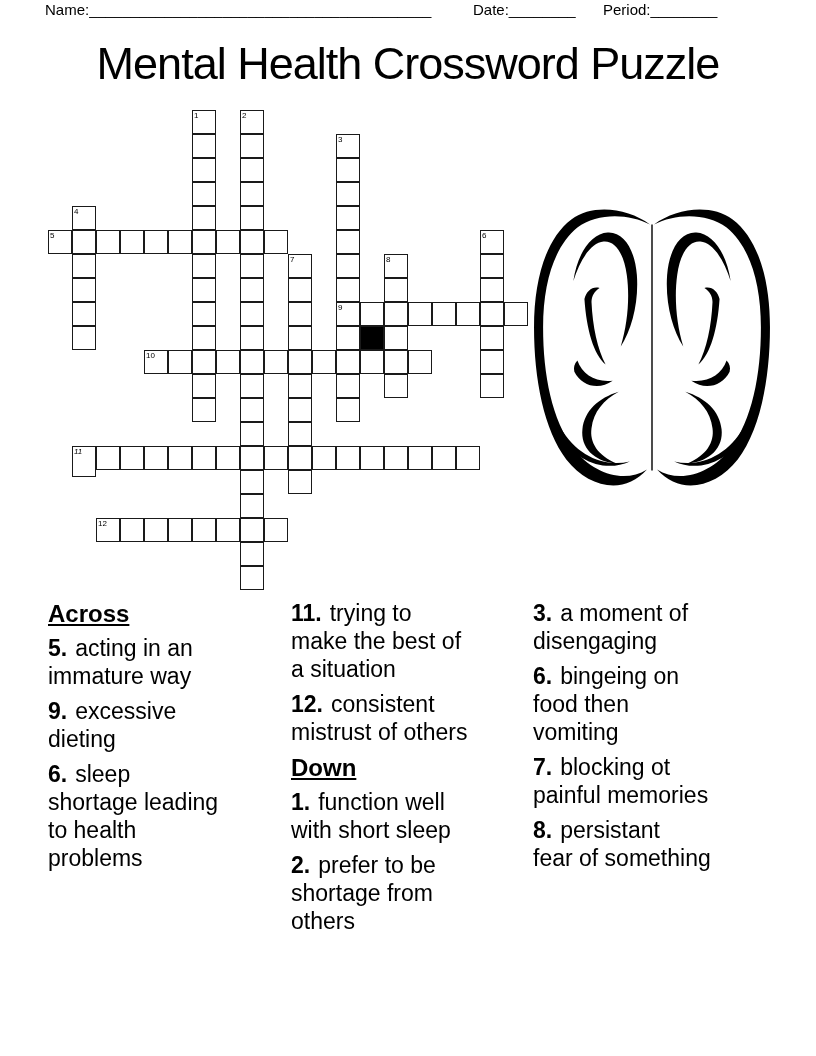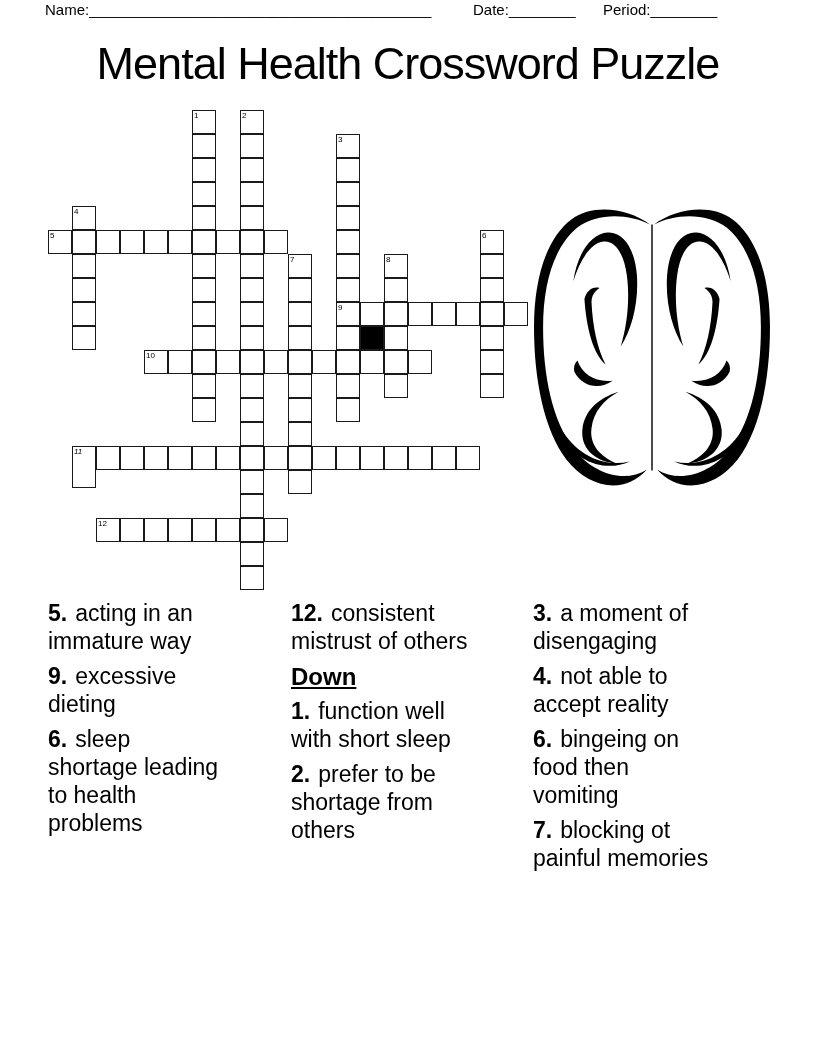--- a/index.html
+++ b/index.html
@@ -152,21 +152,21 @@
       <div class="cell" style="left: 288px; top: 374px; width: 24px; height: 24px;"></div>
       <div class="cell" style="left: 336px; top: 374px; width: 24px; height: 24px;"></div>
       <div class="cell" style="left: 384px; top: 374px; width: 24px; height: 24px;"></div>
       <div class="cell" style="left: 480px; top: 374px; width: 24px; height: 24px;"></div>
       <div class="cell" style="left: 192px; top: 398px; width: 24px; height: 24px;"></div>
       <div class="cell" style="left: 240px; top: 398px; width: 24px; height: 24px;"></div>
       <div class="cell" style="left: 288px; top: 398px; width: 24px; height: 24px;"></div>
       <div class="cell" style="left: 336px; top: 398px; width: 24px; height: 24px;"></div>
       <div class="cell" style="left: 240px; top: 422px; width: 24px; height: 24px;"></div>
       <div class="cell" style="left: 288px; top: 422px; width: 24px; height: 24px;"></div>
-      <div class="cell" style="left: 72px; top: 446px; width: 24px; height: 42px; font-style: italic;">
+      <div class="cell" style="left: 72px; top: 446px; width: 24px; height: 31px; font-style: italic;">
         <span class="num">11</span>
       </div>
       <div class="cell" style="left: 96px; top: 446px; width: 24px; height: 24px;"></div>
       <div class="cell" style="left: 120px; top: 446px; width: 24px; height: 24px;"></div>
       <div class="cell" style="left: 144px; top: 446px; width: 24px; height: 24px;"></div>
       <div class="cell" style="left: 168px; top: 446px; width: 24px; height: 24px;"></div>
       <div class="cell" style="left: 192px; top: 446px; width: 24px; height: 24px;"></div>
       <div class="cell" style="left: 216px; top: 446px; width: 24px; height: 24px;"></div>
       <div class="cell" style="left: 240px; top: 446px; width: 24px; height: 24px;"></div>
       <div class="cell" style="left: 264px; top: 446px; width: 24px; height: 24px;"></div>
@@ -210,44 +210,48 @@
 
       <path d="M46,153 C51,167 64,175 81,173 C67,183 50,178 43,164 C42,160 43,156 46,153 Z"></path>
 
       <path d="M87,184 C67,190 53,203 51,221 C49,239 62,253 85,255 C66,247 58,234 60,220 C62,204 72,192 87,184 Z"></path>
     </g>
     <use href="#hemi" transform="translate(240,0) scale(-1,1)"></use>
     <line x1="120" y1="18" x2="120" y2="262" stroke="#000000" stroke-width="1.4"></line>
   </svg>
 
   <div class="clue-col" style="left:48px">
+      <div class="clue-heading">Across</div>
       <div class="clue"><b class="clue-num">5.</b><span class="clue-text">acting in an
 immature way</span></div>
       <div class="clue"><b class="clue-num">9.</b><span class="clue-text">excessive
 dieting</span></div>
       <div class="clue"><b class="clue-num">6.</b><span class="clue-text">sleep
 shortage leading
 to health
 problems</span></div>
     </div>
   <div class="clue-col" style="left:291px">
+      <div class="clue"><b class="clue-num">11.</b><span class="clue-text">trying to
+make the best of
+a situation</span></div>
       <div class="clue"><b class="clue-num">12.</b><span class="clue-text">consistent
 mistrust of others</span></div>
       <div class="clue-heading">Down</div>
       <div class="clue"><b class="clue-num">1.</b><span class="clue-text">function well
 with short sleep</span></div>
       <div class="clue"><b class="clue-num">2.</b><span class="clue-text">prefer to be
 shortage from
 others</span></div>
     </div>
   <div class="clue-col" style="left:533px">
       <div class="clue"><b class="clue-num">3.</b><span class="clue-text">a moment of
 disengaging</span></div>
-      <div class="clue"><b class="clue-num">4.</b><span class="clue-text">not able to
-accept reality</span></div>
       <div class="clue"><b class="clue-num">6.</b><span class="clue-text">bingeing on
 food then
 vomiting</span></div>
       <div class="clue"><b class="clue-num">7.</b><span class="clue-text">blocking ot
 painful memories</span></div>
+      <div class="clue"><b class="clue-num">8.</b><span class="clue-text">persistant
+fear of something</span></div>
     </div>
 
 </div>
 
 </body></html>

